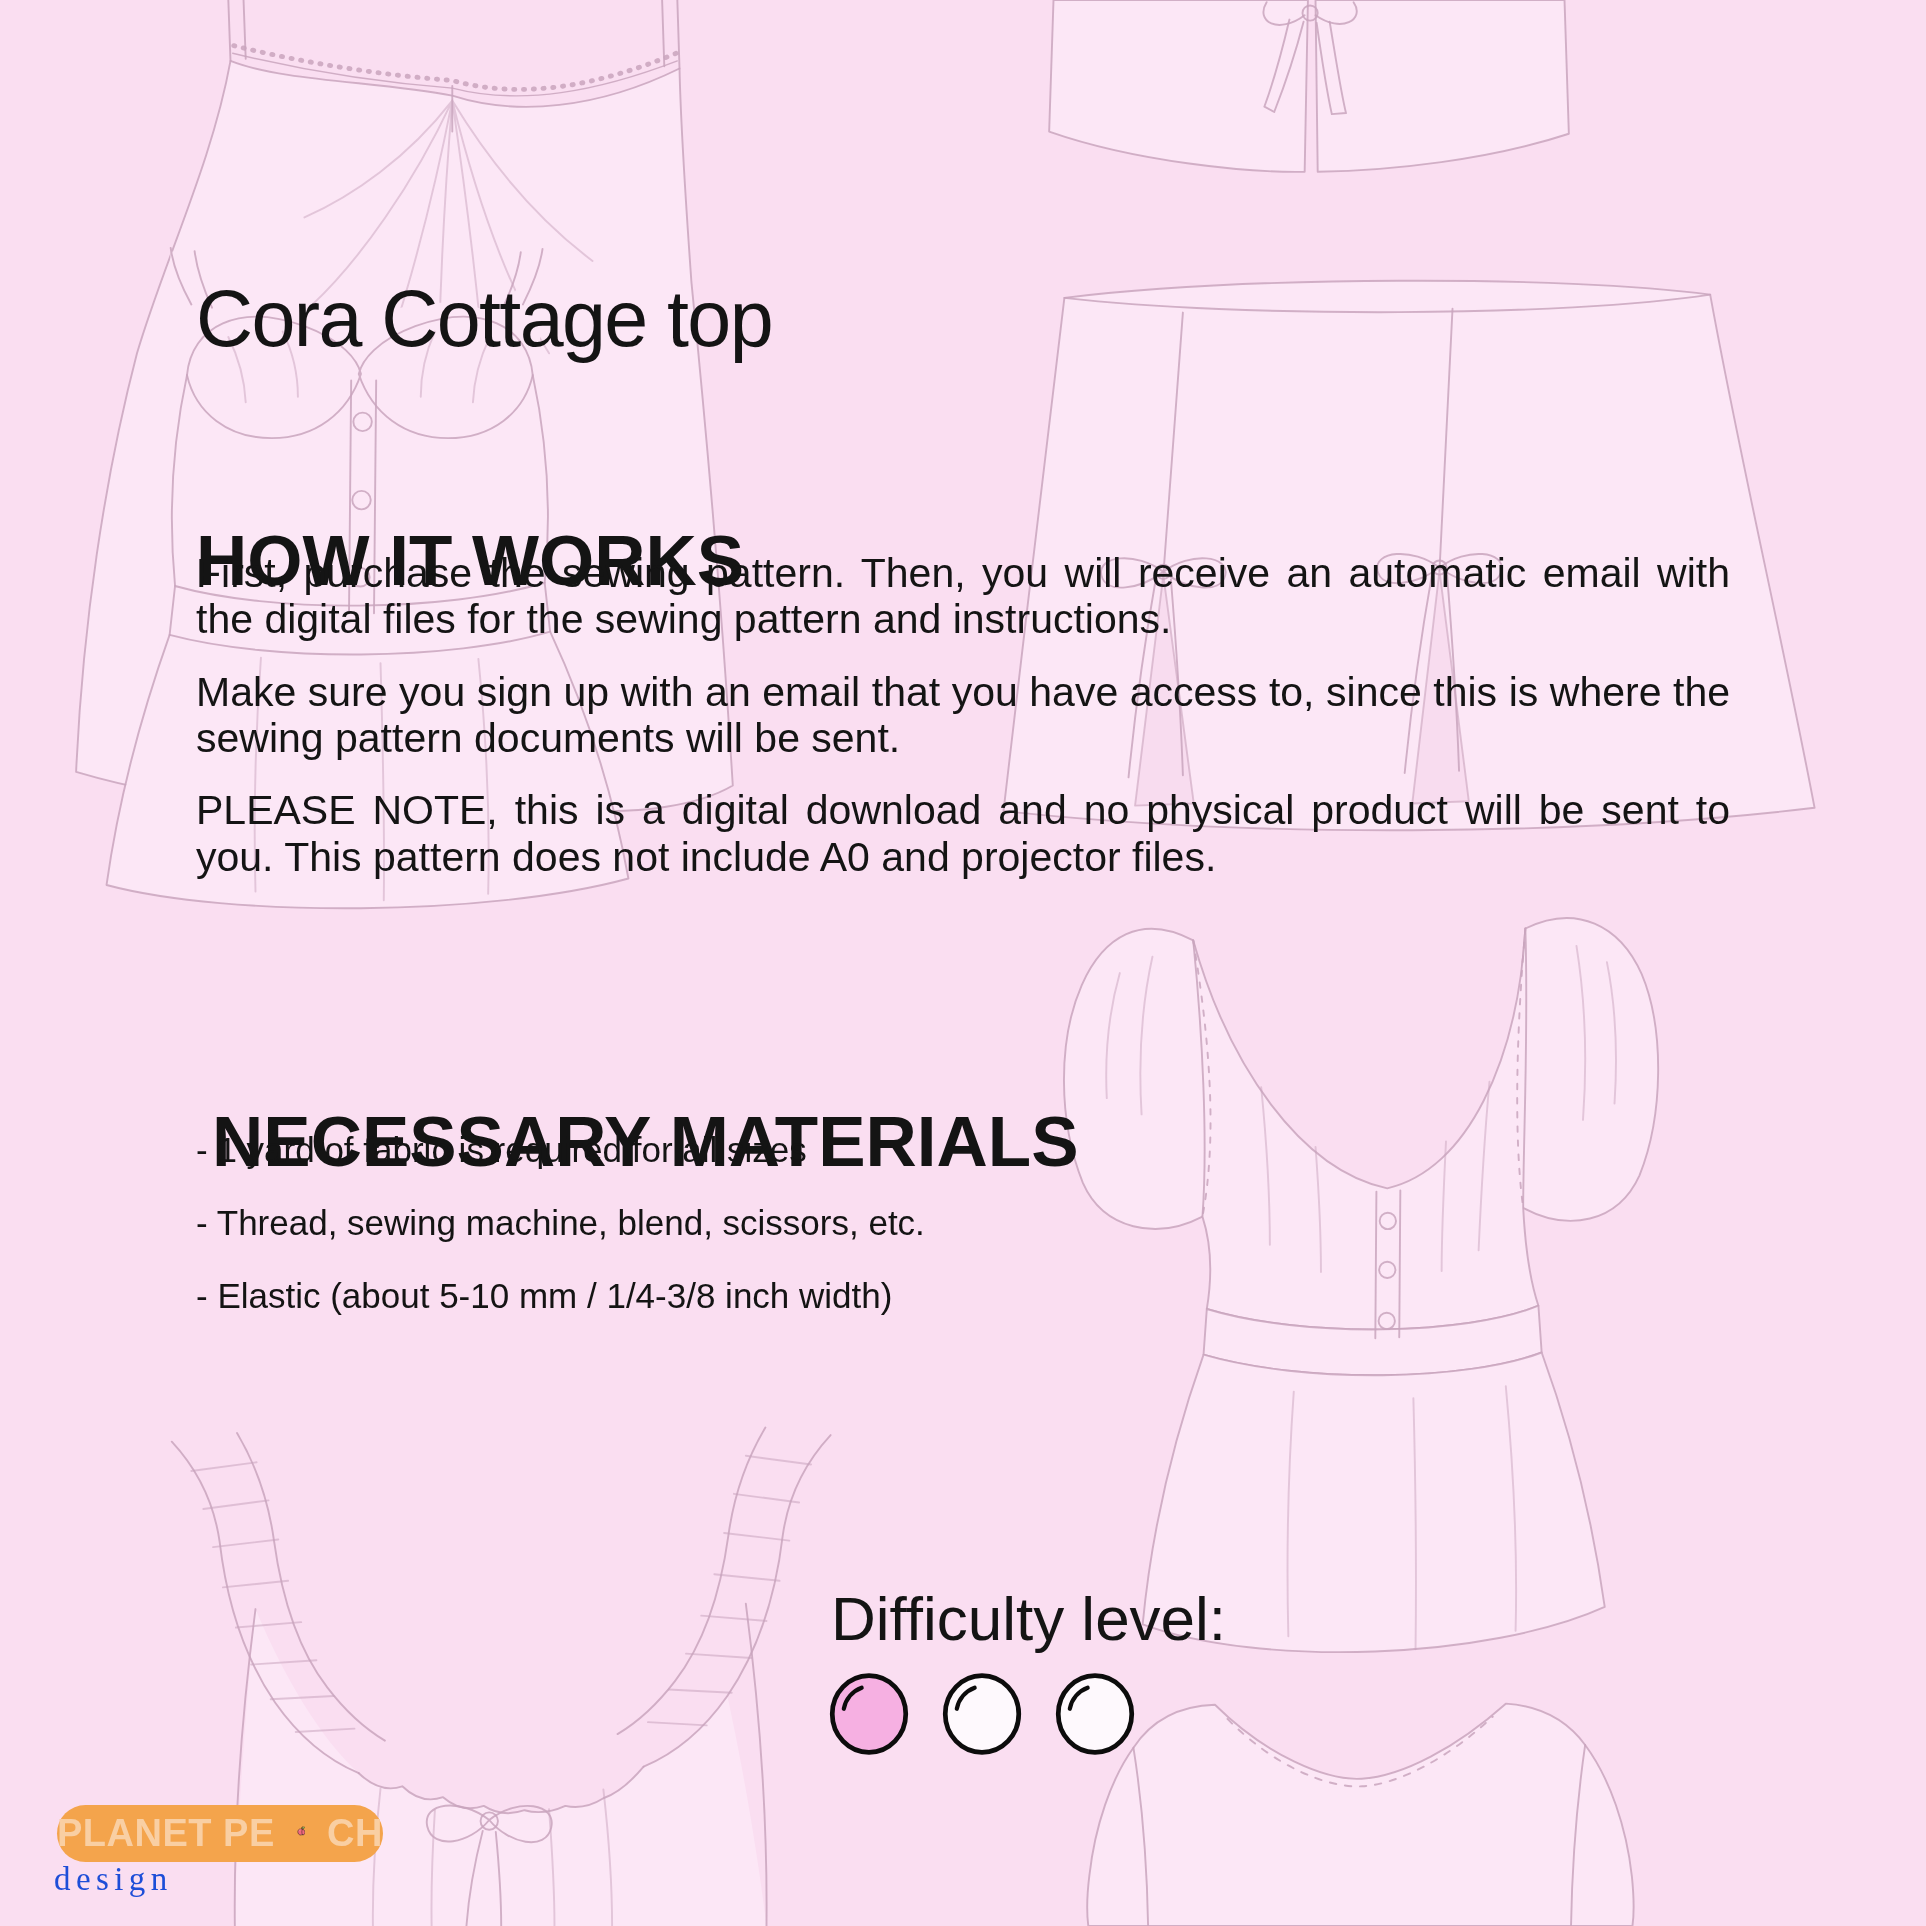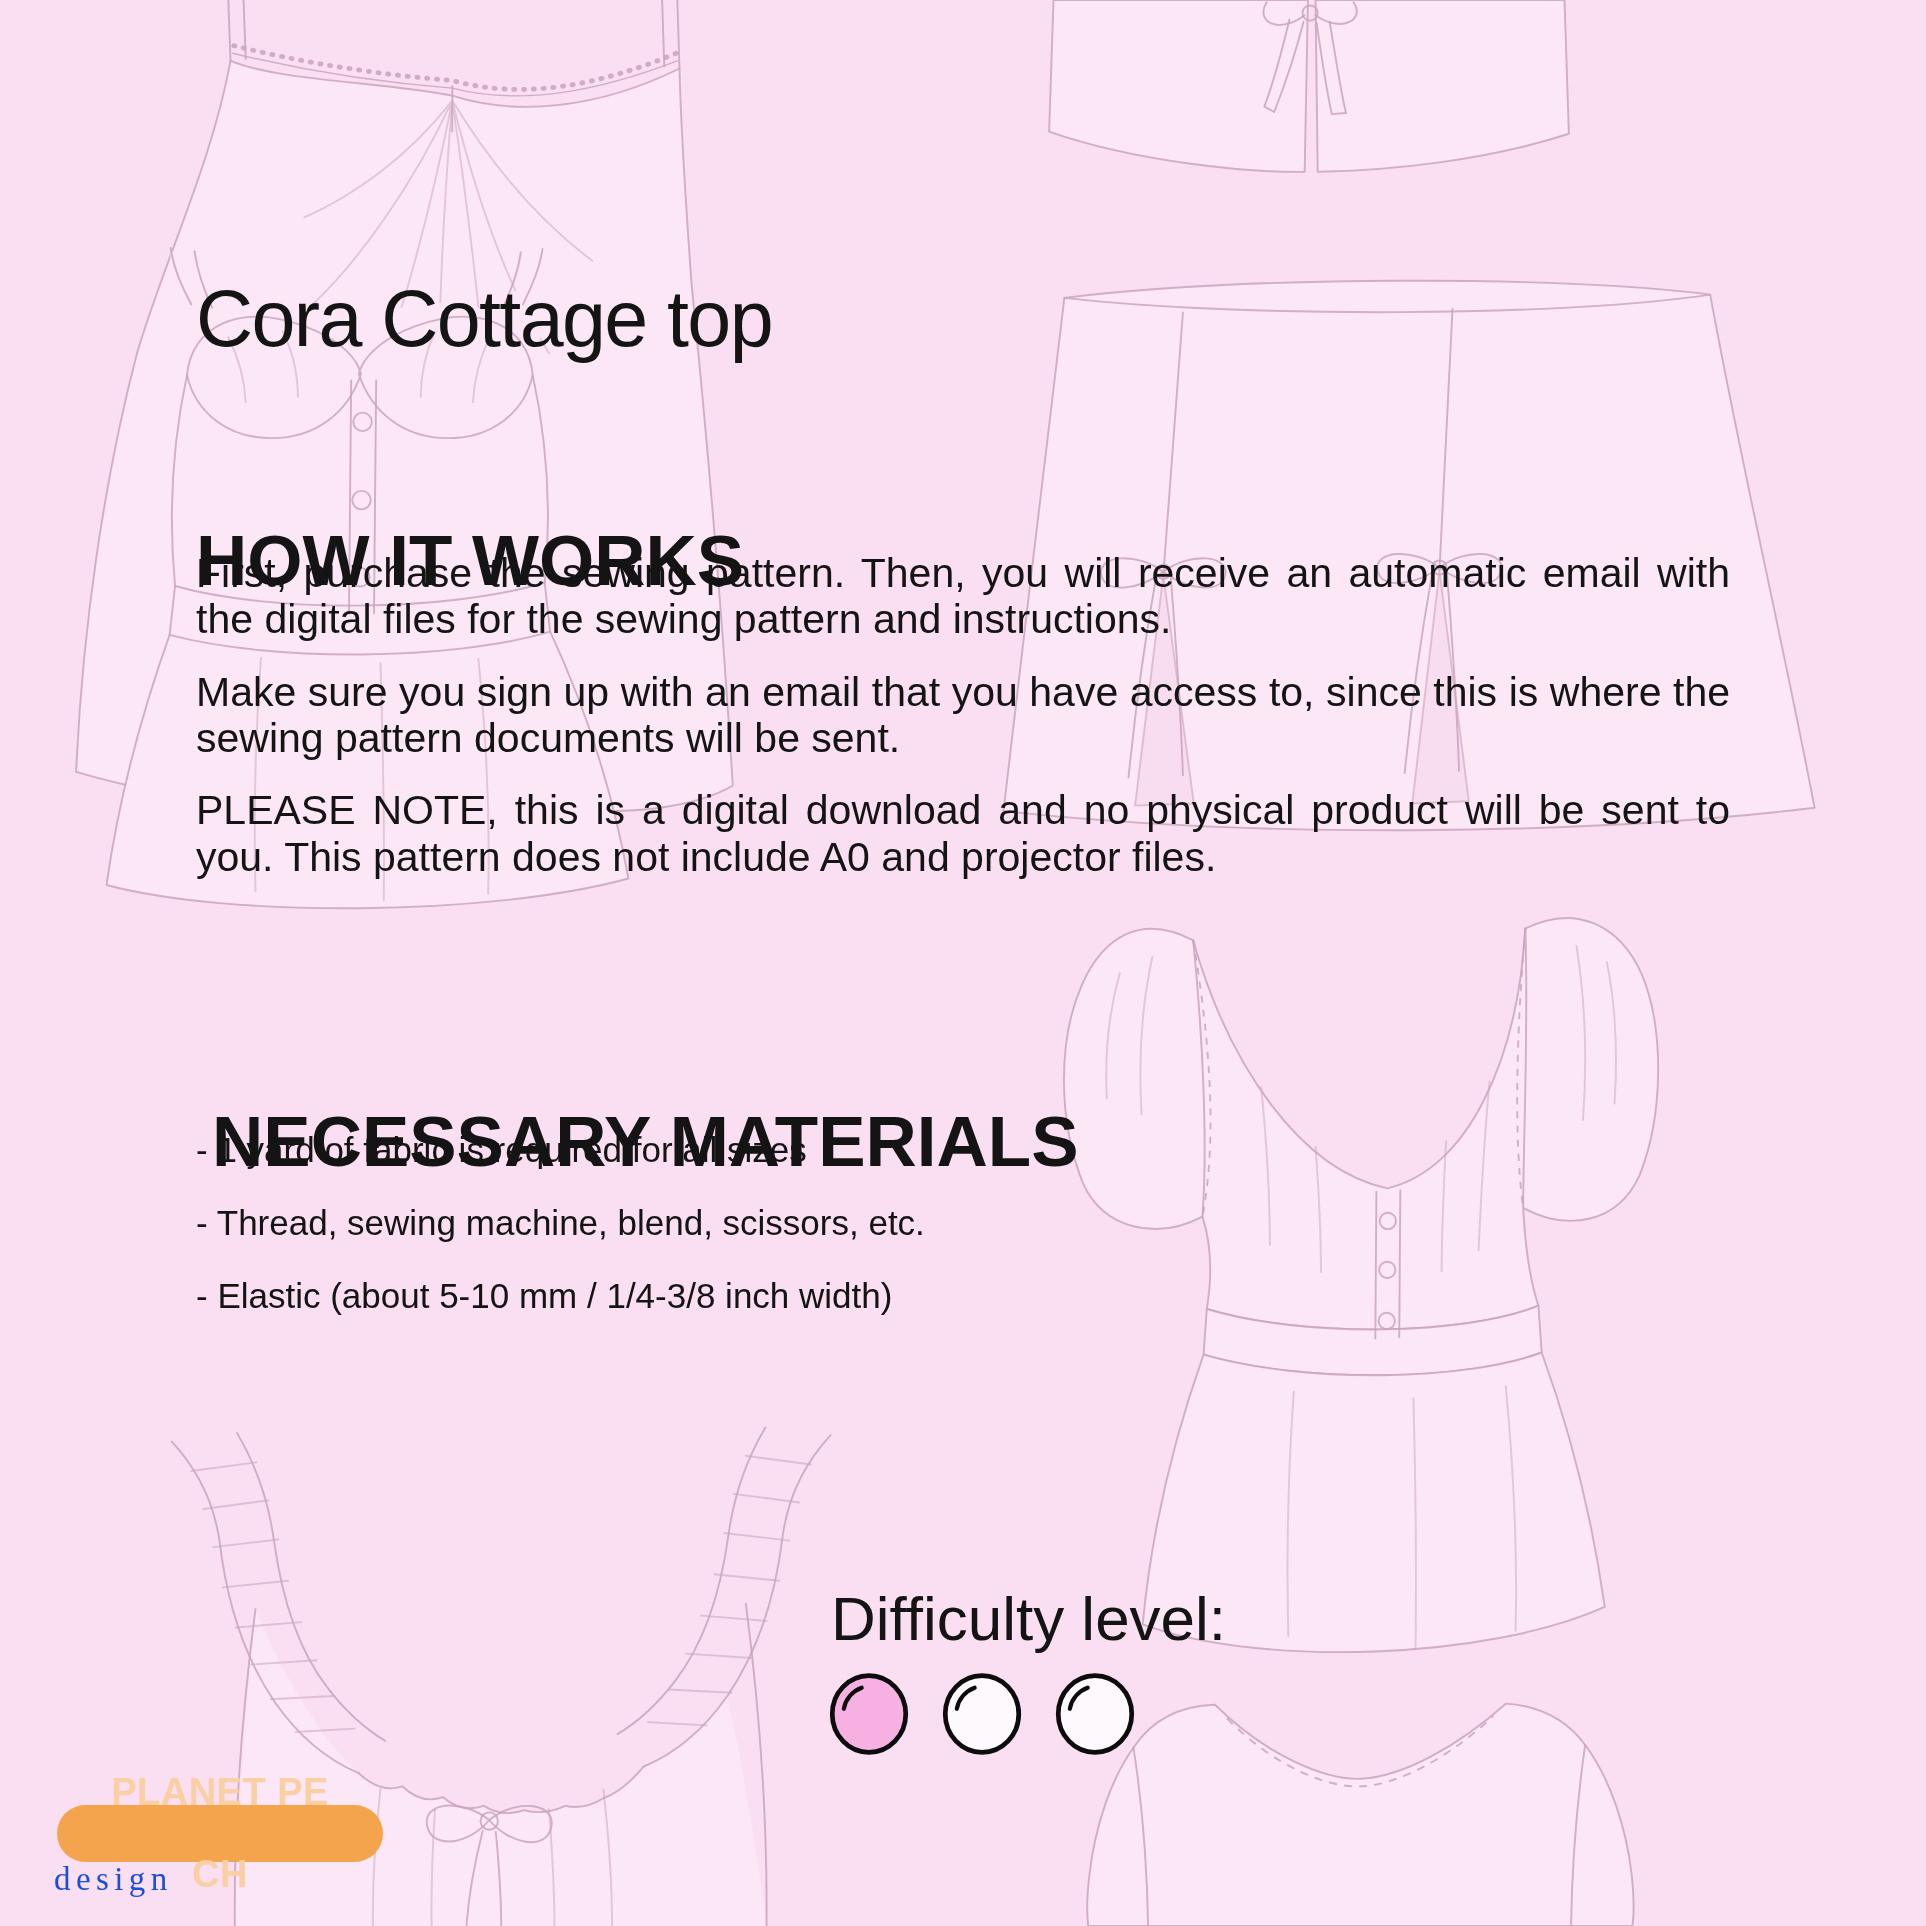--- a/index.html
+++ b/index.html
@@ -40,21 +40,21 @@
     left:827px;top:1672px;
     display:flex;gap:29px;
   }
   .ball{width:84px;height:84px;}
 
   .logo{left:57px;top:1805px;width:326px;}
   .logo-badge{
     width:326px;height:57px;
     background:#F4A44C;
     border-radius:29px;
-    display:flex;align-items:center;justify-content:center;gap:22px;flex-direction:column;
+    display:flex;align-items:center;justify-content:center;gap:22px;
   }
   .logo-text{
     font-size:38px;font-weight:800;letter-spacing:0.5px;
     color:#F9CFA3;white-space:nowrap;
   }
   .peach{width:28px;height:34px;margin-top:-4.3px;}
   .logo-subtitle{
     position:absolute;left:54px;top:1861px;
     font-family:Liberation Serif, serif;
     font-size:33px;letter-spacing:5.4px;color:#1d4ed8;

